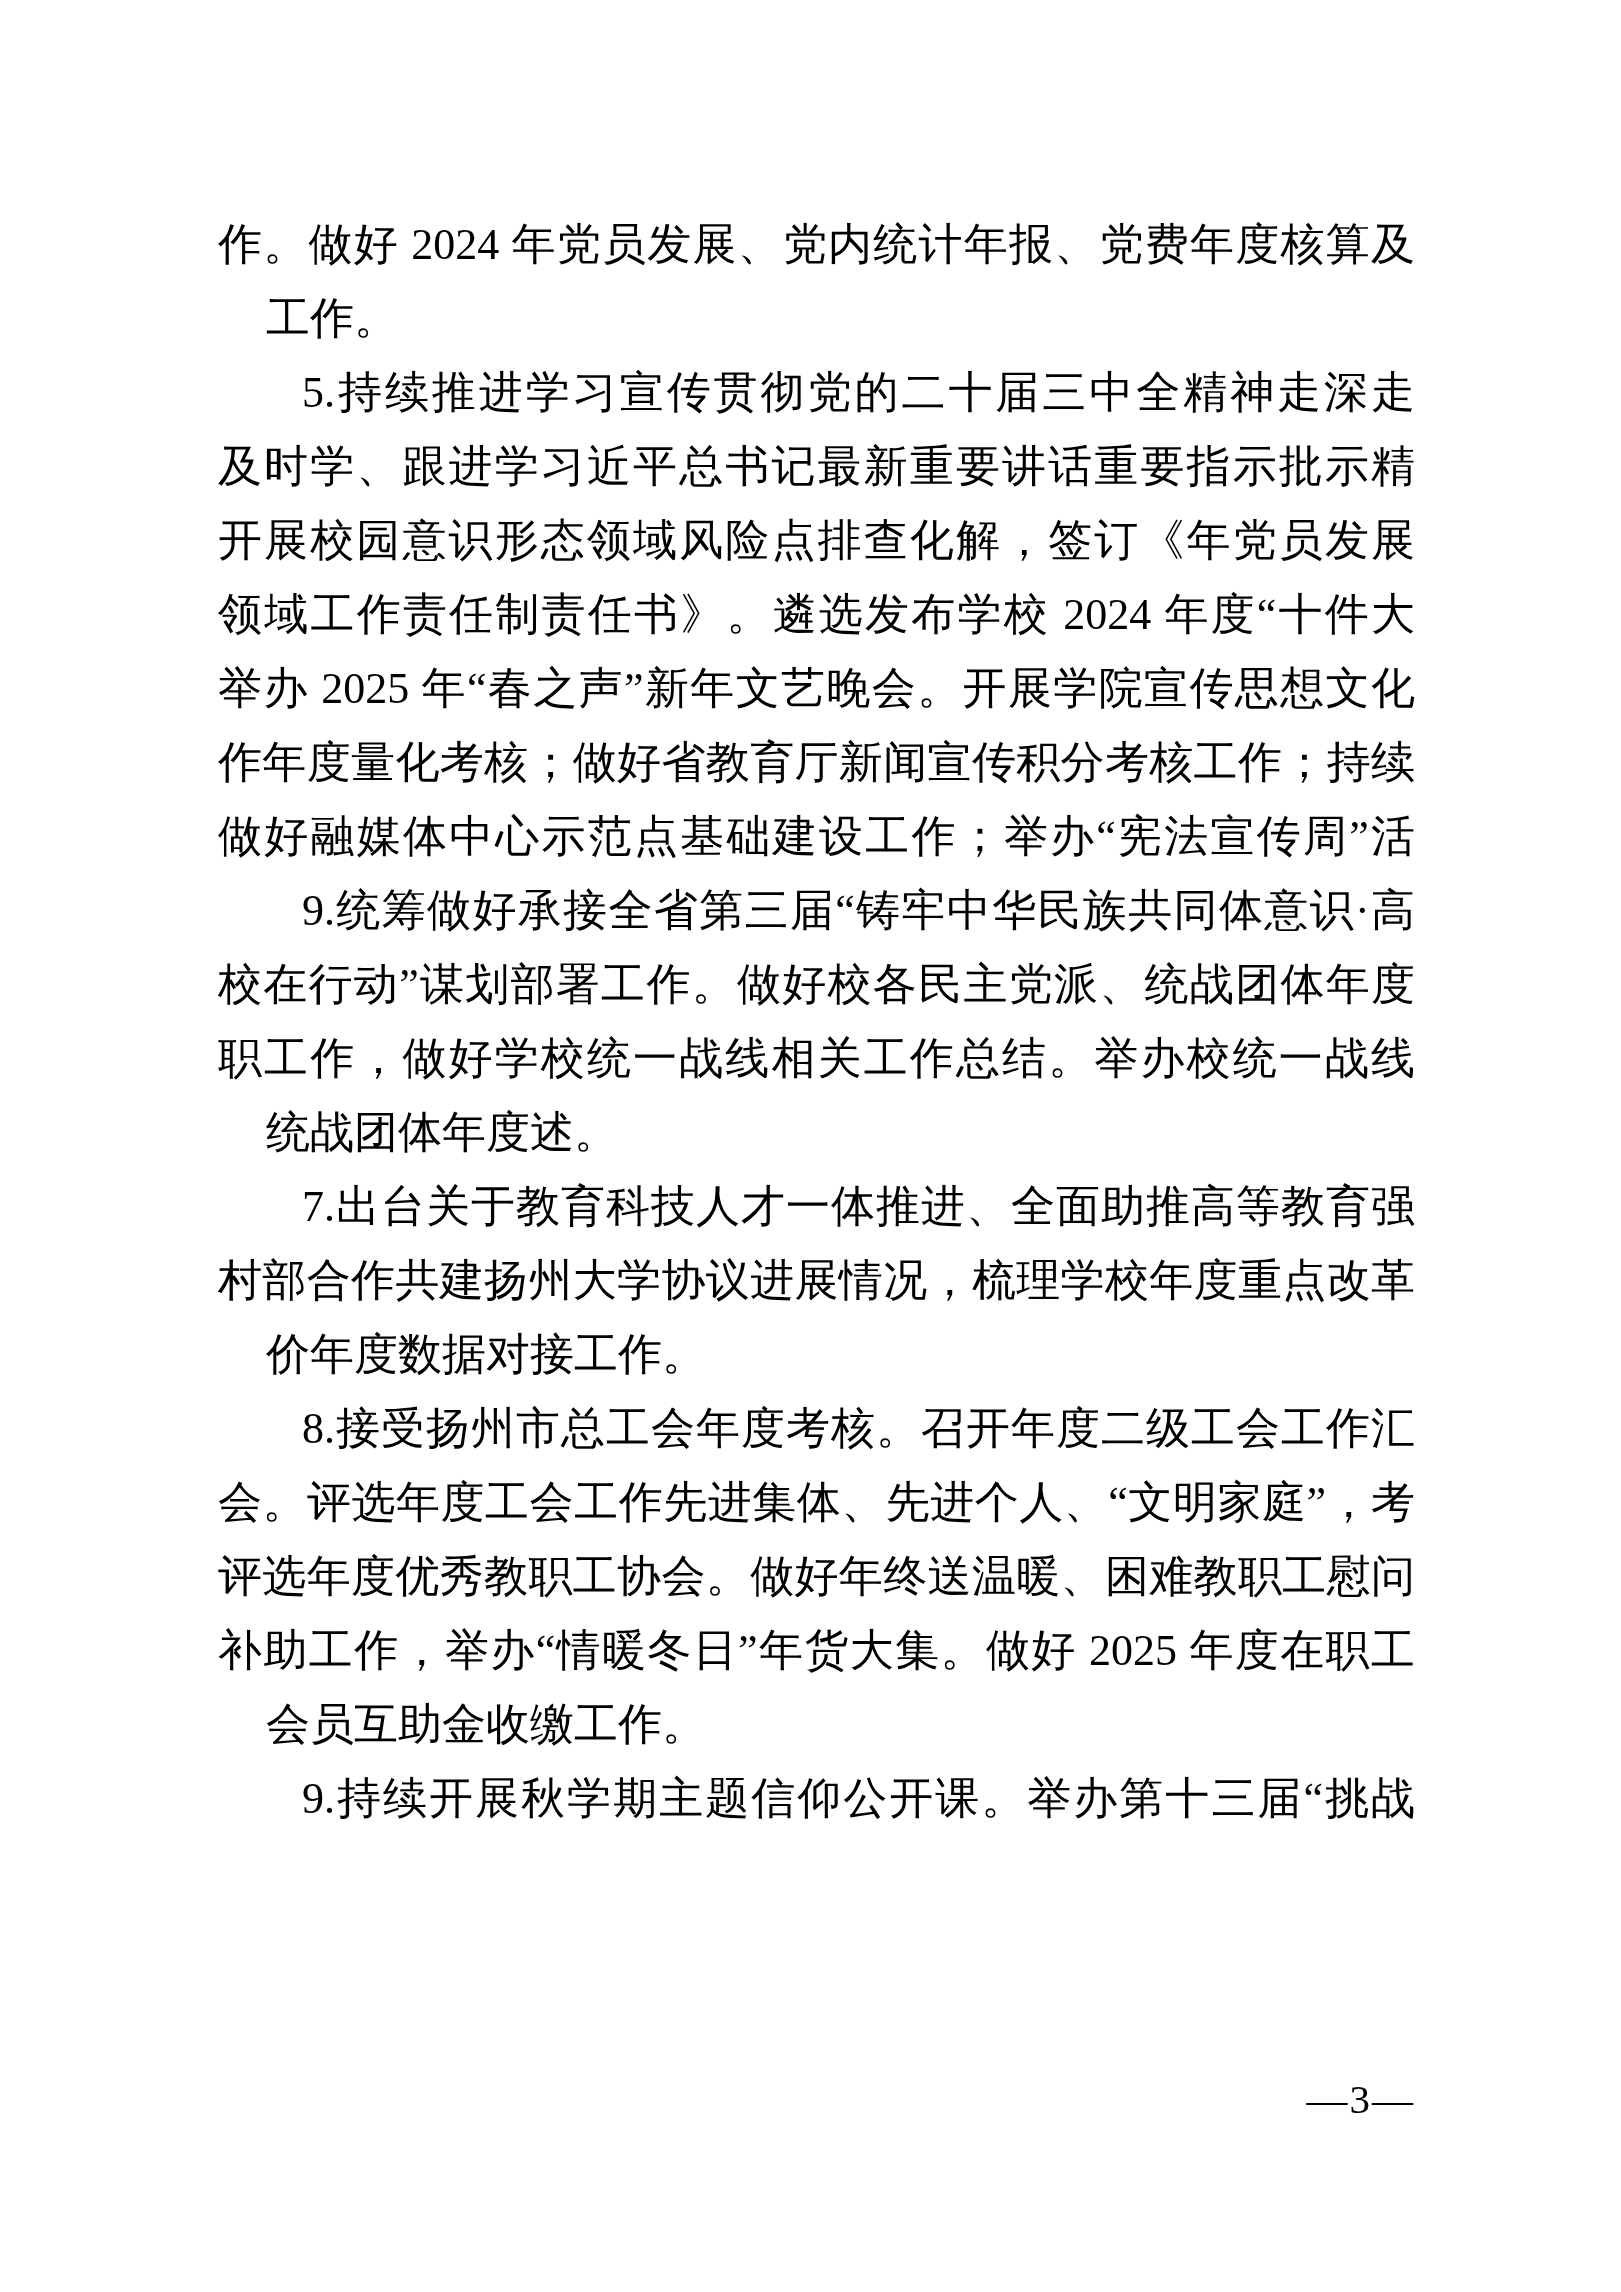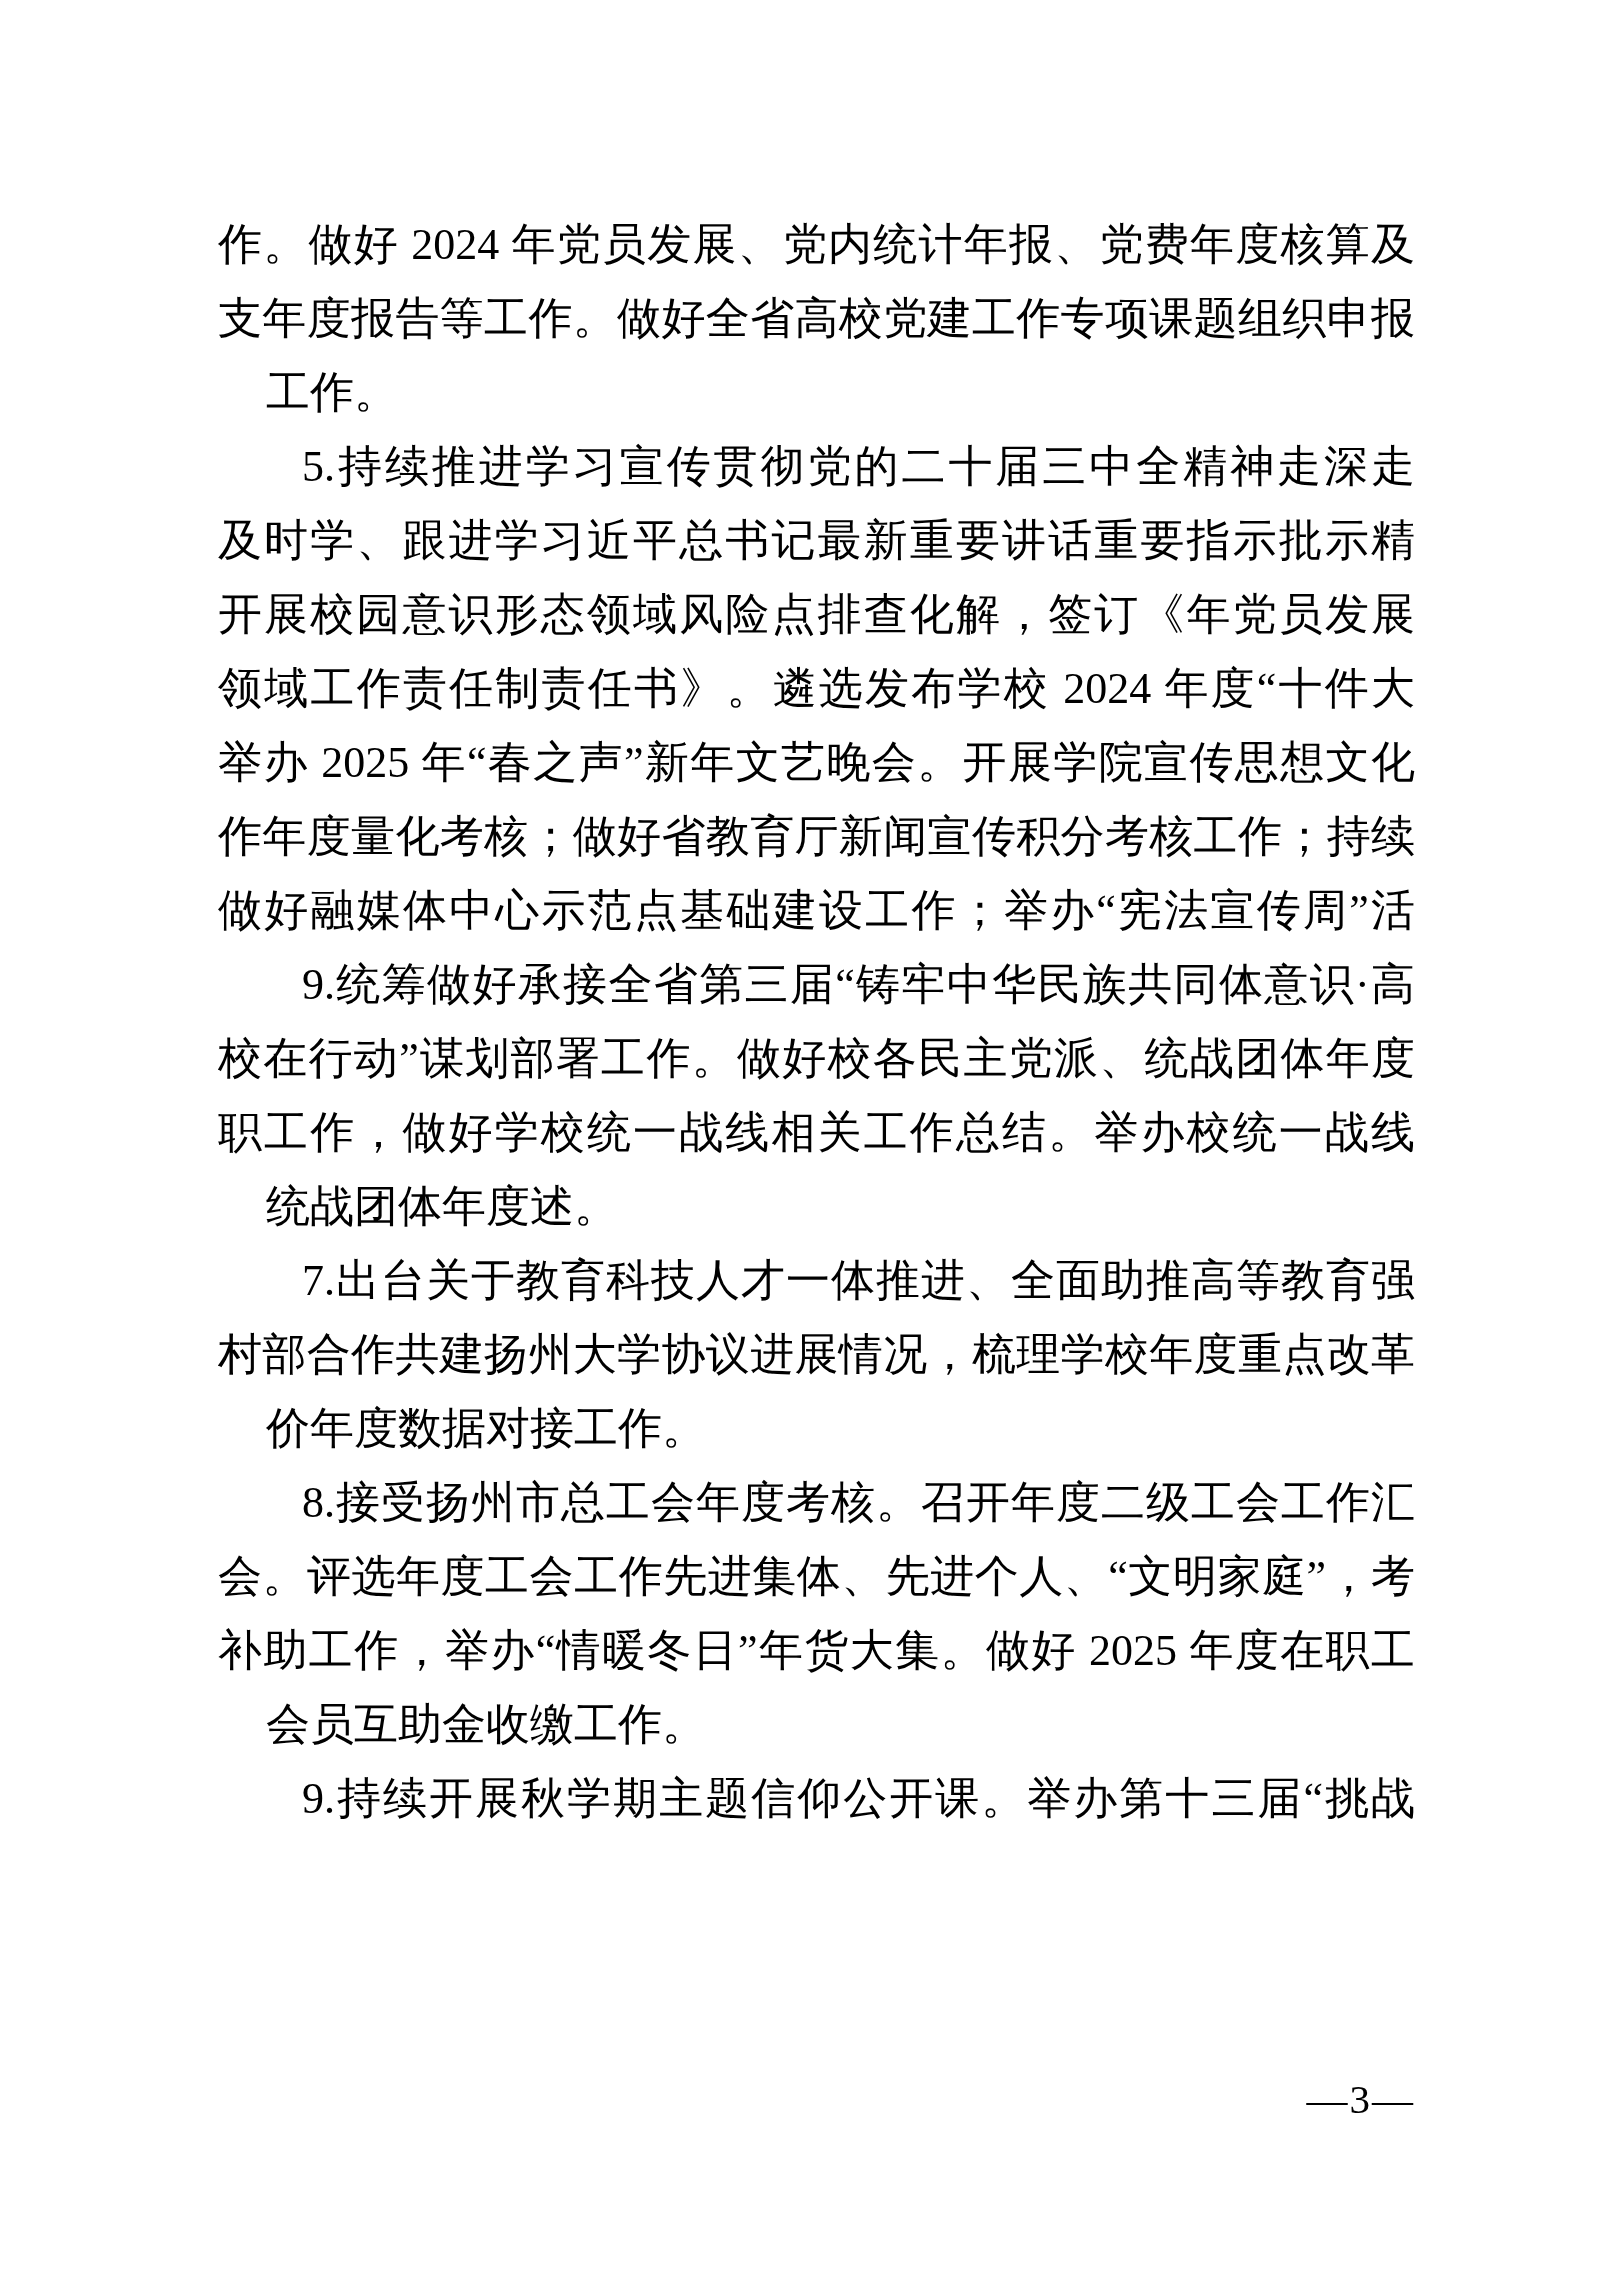--- a/index.html
+++ b/index.html
@@ -53,38 +53,38 @@
     color: #000000;
     letter-spacing: 2px;
   }
 </style>
 </head>
 <body>
 
 <div class="page">
   <div class="text-block">
     <div class="line">作。做好 2024 年党员发展、党内统计年报、党费年度核算及收</div>
-    <div class="line">支年度报告等工作。做好全省高校党建工作专项课题组织申报</div>
     <div class="line last">工作。</div>
     <div class="line indent">5.持续推进学习宣传贯彻党的二十届三中全精神走深走实，</div>
     <div class="line">及时学、跟进学习近平总书记最新重要讲话重要指示批示精神。</div>
     <div class="line">开展校园意识形态领域风险点排查化解，签订《年党员发展</div>
     <div class="line">领域工作责任制责任书》。遴选发布学校 2024 年度“十件大事”；</div>
     <div class="line">举办 2025 年“春之声”新年文艺晚会。开展学院宣传思想文化工</div>
     <div class="line">作年度量化考核；做好省教育厅新闻宣传积分考核工作；持续</div>
     <div class="line">做好融媒体中心示范点基础建设工作；举办“宪法宣传周”活动。</div>
     <div class="line indent">9.统筹做好承接全省第三届“铸牢中华民族共同体意识·高</div>
     <div class="line">校在行动”谋划部署工作。做好校各民主党派、统战团体年度述</div>
     <div class="line">职工作，做好学校统一战线相关工作总结。举办校统一战线 2025</div>
     <div class="line last">统战团体年度述。</div>
     <div class="line indent">7.出台关于教育科技人才一体推进、全面助推高等教育强国</div>
     <div class="line">村部合作共建扬州大学协议进展情况，梳理学校年度重点改革</div>
     <div class="line last">价年度数据对接工作。</div>
     <div class="line indent">8.接受扬州市总工会年度考核。召开年度二级工会工作汇报</div>
     <div class="line">会。评选年度工会工作先进集体、先进个人、“文明家庭”，考核、</div>
+    <div class="line">评选年度优秀教职工协会。做好年终送温暖、困难教职工慰问</div>
     <div class="line">补助工作，举办“情暖冬日”年货大集。做好 2025 年度在职工会</div>
     <div class="line last">会员互助金收缴工作。</div>
     <div class="line indent">9.持续开展秋学期主题信仰公开课。举办第十三届“挑战杯”</div>
   </div>
 
   <div class="page-number">—3—</div>
 </div>
 
 
 </body></html>

